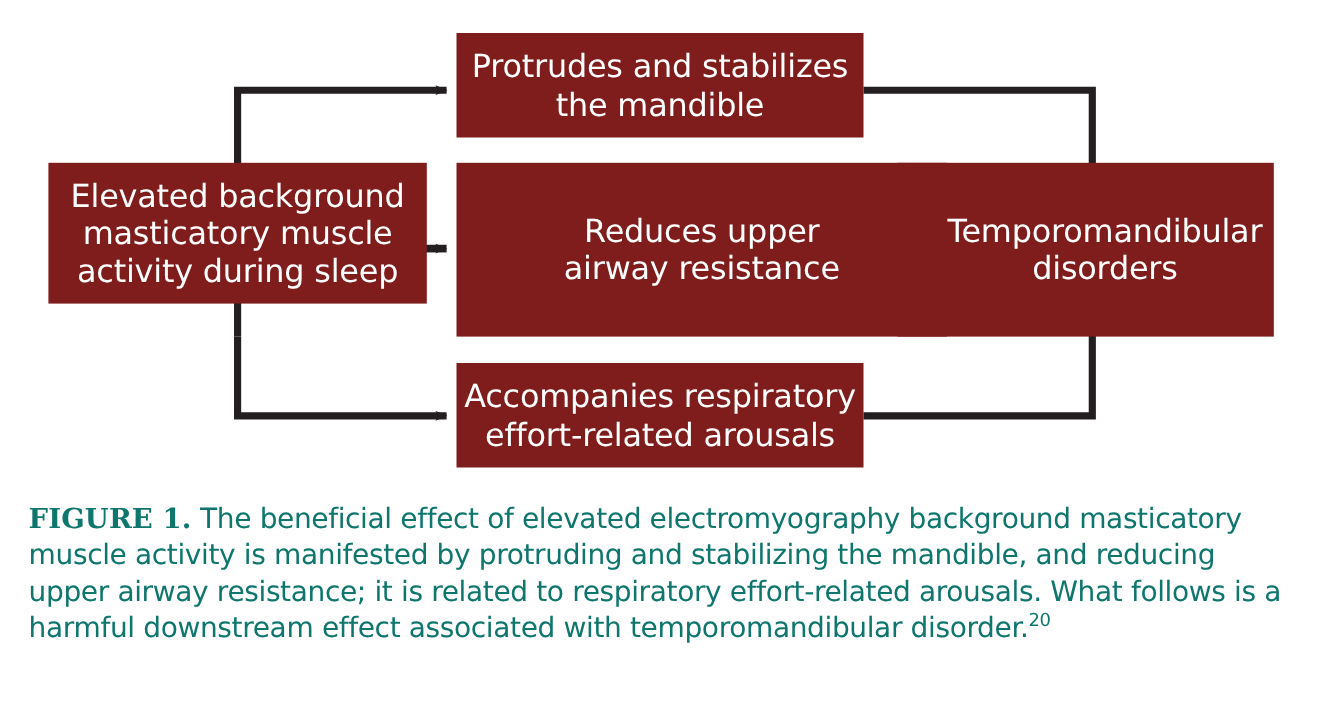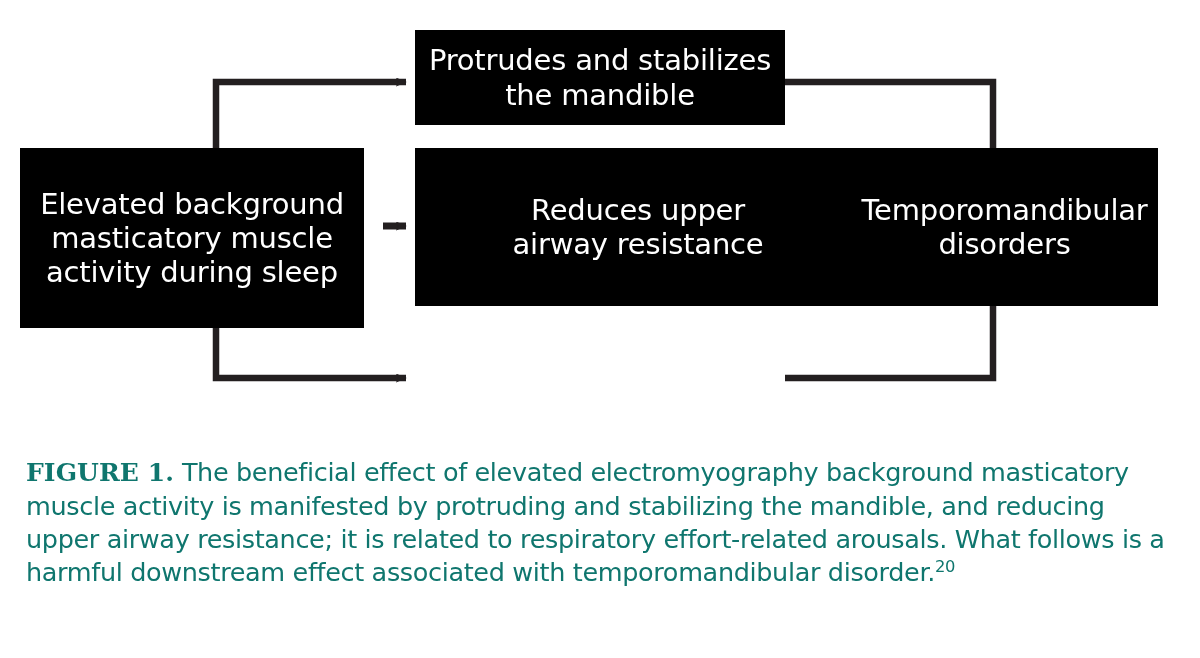--- a/index.html
+++ b/index.html
@@ -32,40 +32,40 @@
   #connector-layer {
     position: absolute;
     left: 0;
     top: 0;
     width: 1200px;
     height: 440px;
   }
 
   .node {
     position: absolute;
-    background: #000000;
+    background: #7f1d1d;
     color: #ffffff;
     display: flex;
     align-items: center;
     justify-content: center;
     text-align: center;
     box-sizing: border-box;
     z-index: 2;
   }
   .node .node-label {
     display: block;
     width: 100%;
     font-family: "DejaVu Sans", sans-serif;
     font-weight: 400;
     line-height: 1.18;
     white-space: pre-line;
     letter-spacing: -0.2px;
   }
 
-  #node-source   { left: 20px;  top: 148px; width: 344px; height: 180px; }
+  #node-source   { left: 44px;  top: 148px; width: 344px; height: 128px; }
   #node-protrude { left: 415px; top: 30px;  width: 370px; height: 95px;  }
   #node-reduce   { left: 415px; top: 148px; width: 446px; height: 158px; }
   #node-arousal  { left: 415px; top: 330px; width: 370px; height: 95px;  }
   #node-tmd      { left: 816px; top: 148px; width: 342px; height: 158px; padding-left: 35px; }
 
   #node-source   .node-label { font-size: 29px; }
   #node-protrude .node-label { font-size: 29px; }
   #node-reduce   .node-label { font-size: 29px; }
   #node-arousal  .node-label { font-size: 29px; }
   #node-tmd      .node-label { font-size: 29px; }
@@ -134,20 +134,24 @@
     <div class="node" id="node-protrude">
       <span class="node-label">Protrudes and stabilizes
 the mandible</span>
     </div>
 
     <div class="node" id="node-reduce">
       <span class="node-label">Reduces upper
 airway resistance</span>
     </div>
 
+    <div class="node" id="node-arousal">
+      <span class="node-label">Accompanies respiratory
+effort-related arousals</span>
+    </div>
 
     <div class="node" id="node-tmd">
       <span class="node-label">Temporomandibular
 disorders</span>
     </div>
 
   </div>
 
   <div id="caption">
     <p id="caption-text"><span id="caption-label">FIGURE 1.</span><span id="caption-body"> The beneficial effect of elevated electromyography background masticatory muscle activity is manifested by protruding and stabilizing the mandible, and reducing upper airway resistance; it is related to respiratory effort-related arousals. What follows is a harmful downstream effect associated with temporomandibular disorder.</span><span id="caption-sup">20</span></p>

